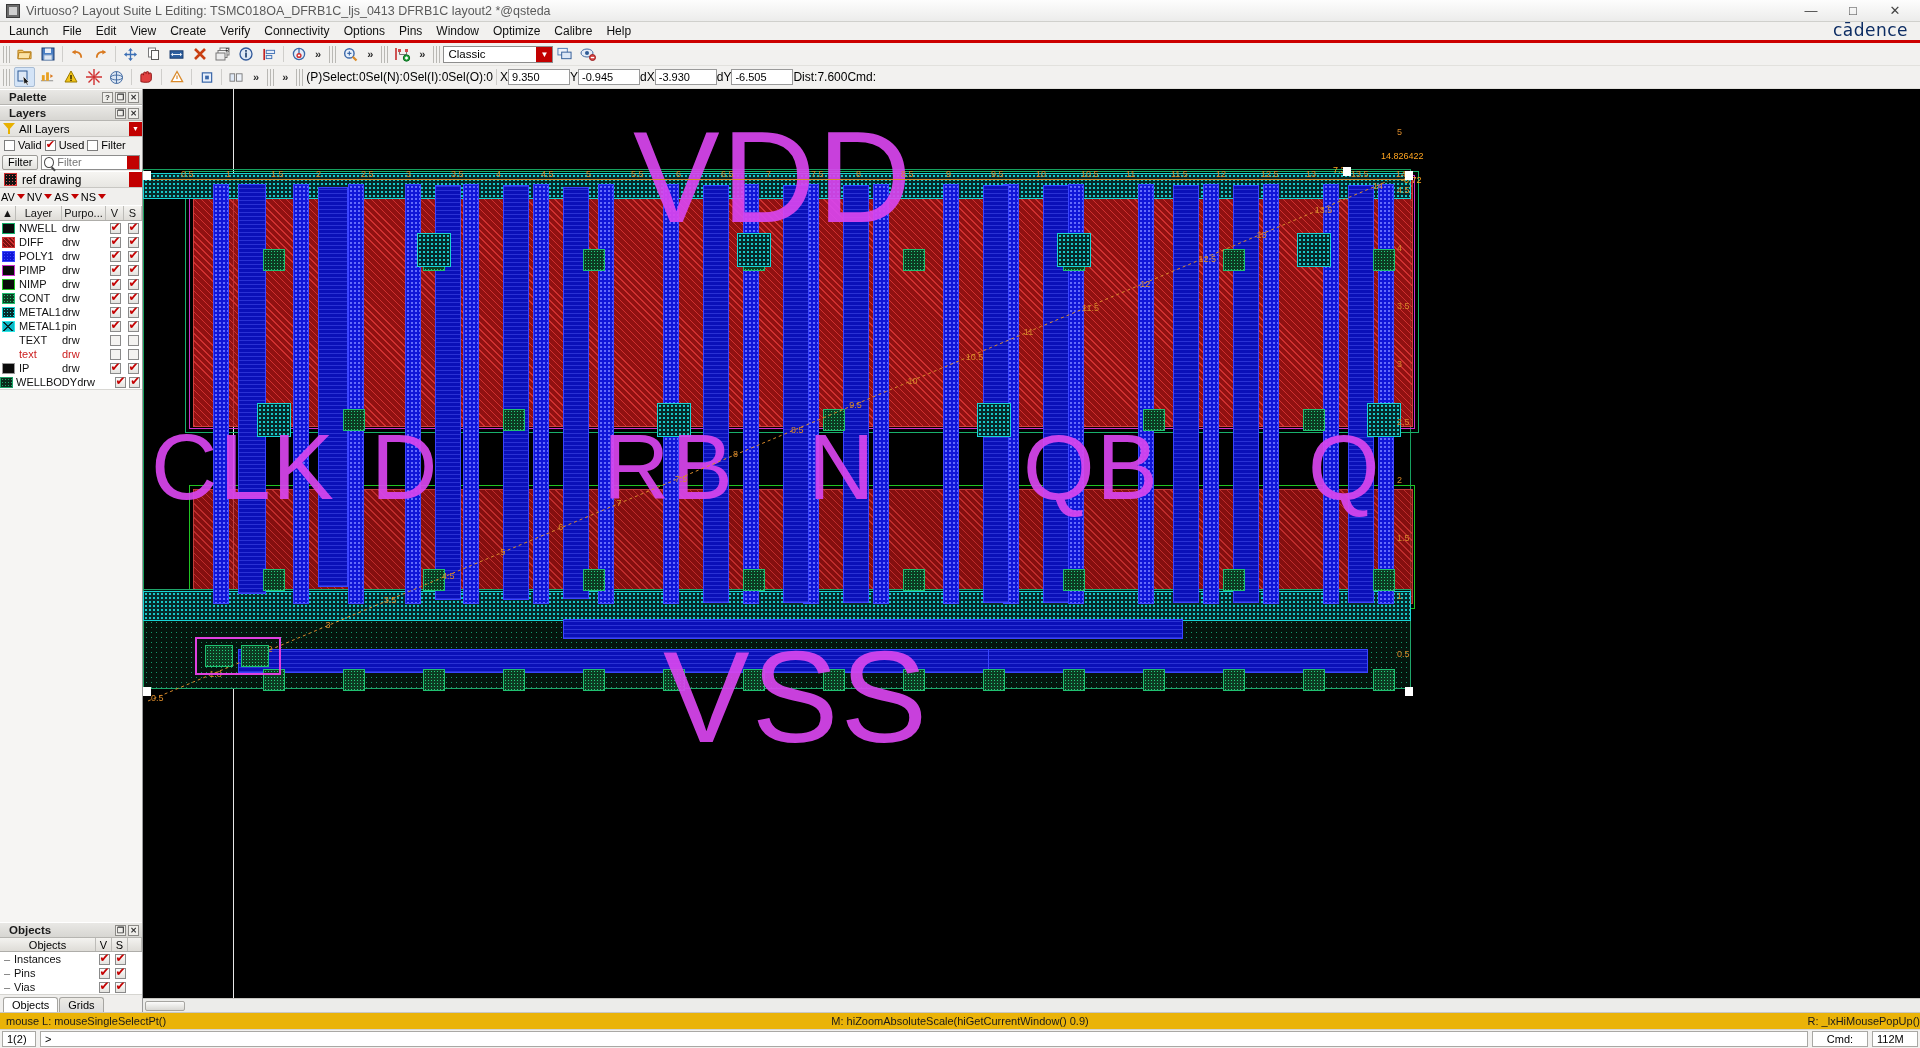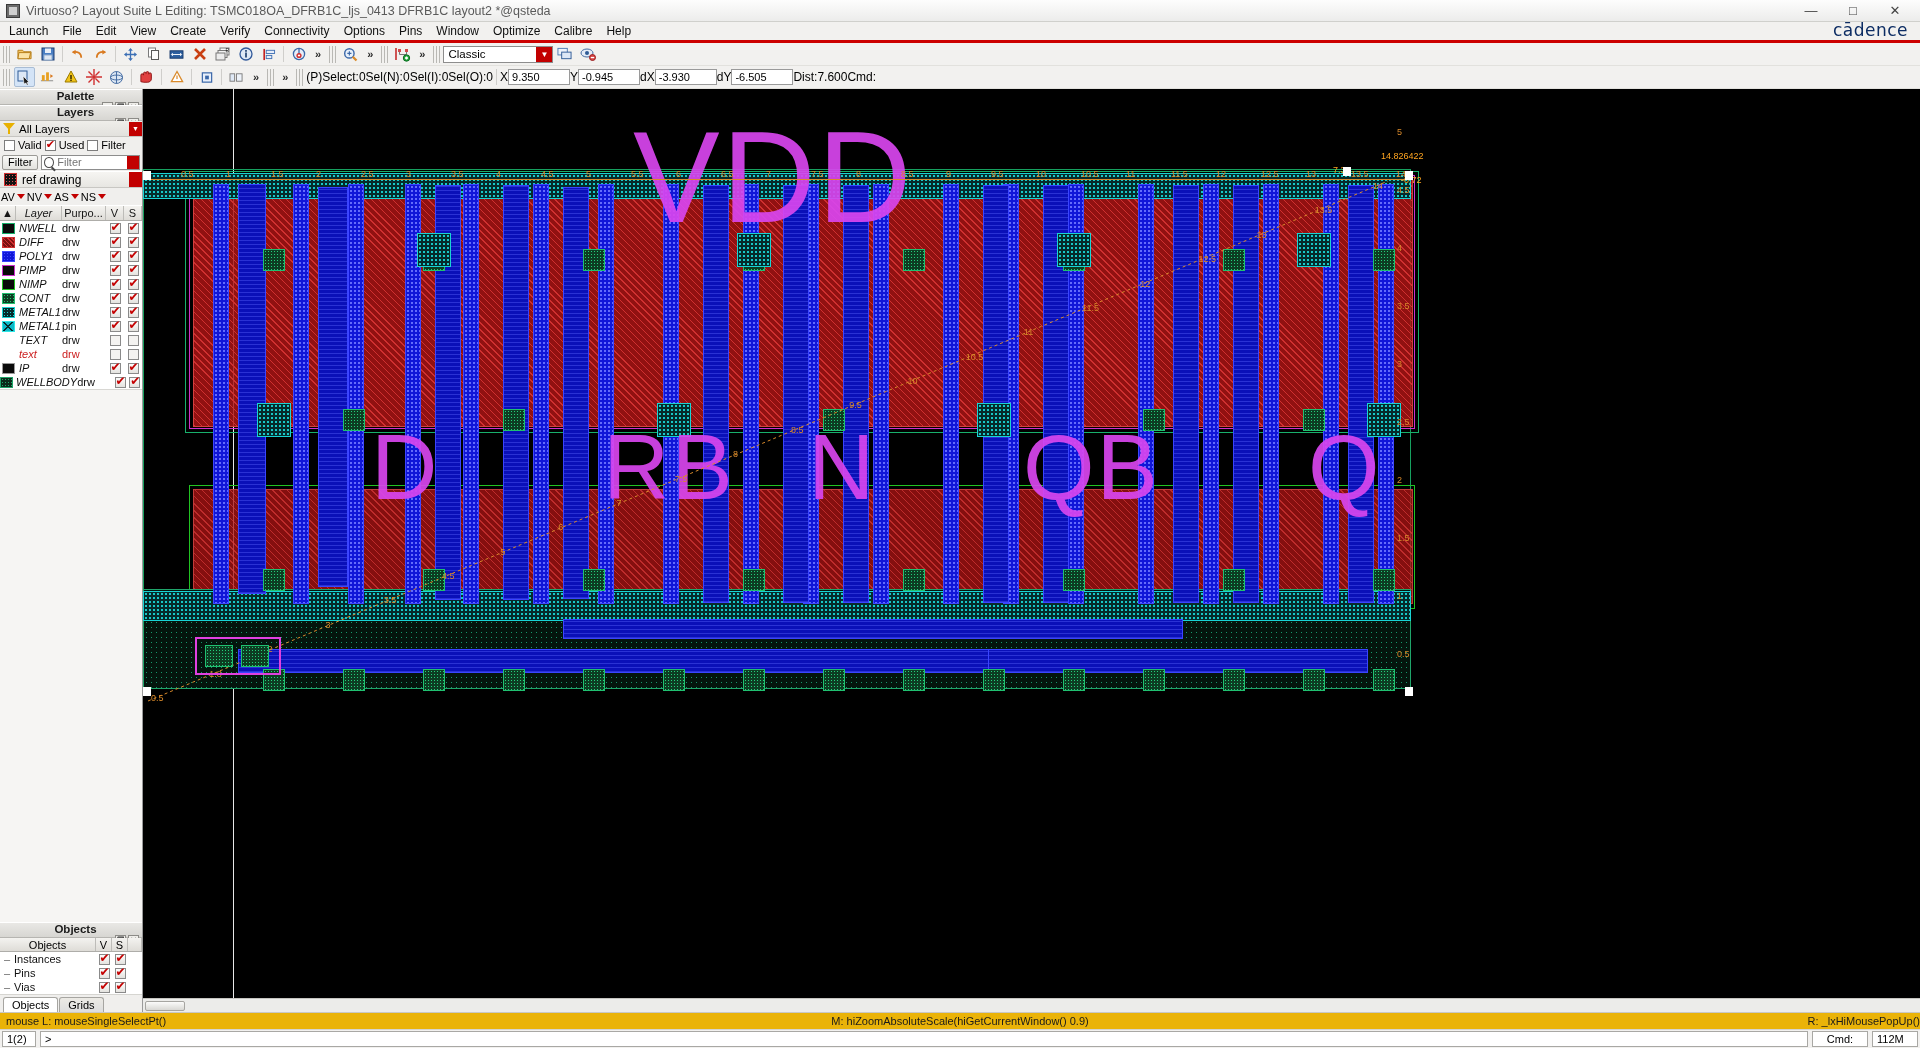--- a/index.html
+++ b/index.html
@@ -50,21 +50,21 @@
 
   
   .body { flex:1 1 auto; display:flex; min-height:0; }
 
   
   .leftcol { width:143px; flex:0 0 143px; display:flex; flex-direction:column;
     background:#f0efed; border-right:1px solid #9a9a9a; }
 
   .dockhdr { height:16px; background:linear-gradient(#e9e8e5,#d7d6d2); border-top:1px solid #fff;
     border-bottom:1px solid #b6b5b1; display:flex; align-items:center; padding-left:9px;
-    font-weight:bold; font-size:11.5px; color:#1b1b1b;flex-direction:column; }
+    font-weight:bold; font-size:11.5px; color:#1b1b1b; }
   .dockhdr .dbtns { margin-left:auto; display:flex; align-items:center; gap:2px; padding-right:3px; }
   .dbtn { width:11px; height:11px; border:1px solid #8c8b87; background:#efeeea; font-size:8px;
     line-height:9px; text-align:center; color:#333; }
 
   .alllayers { height:16px; background:linear-gradient(#efeeea,#e2e1dd); border-bottom:1px solid #c6c5c1;
     display:flex; align-items:center; font-size:11.5px; padding-left:3px; gap:4px; }
   .funnel { width:12px; height:11px; position:relative; }
   .funnel:before { content:""; position:absolute; left:0; top:0; border-left:6px solid transparent;
     border-right:6px solid transparent; border-top:7px solid #e8b100; }
   .funnel:after { content:""; position:absolute; left:5px; top:6px; width:2px; height:5px; background:#e8b100; }
@@ -95,21 +95,21 @@
   .avrow { height:17px; display:flex; align-items:center; font-size:11px; background:#f0efed; }
   .avrow .g { display:flex; align-items:center; gap:2px; padding:0 1px; }
   .avrow .g span { font-size:11px; }
   .tri { width:0;height:0;border-left:4px solid transparent;border-right:4px solid transparent;
     border-top:5px solid #c20000; }
 
   .lhdr { height:16px; display:flex; background:linear-gradient(#f4f3f0,#dedcd7);
     border-top:1px solid #fff; border-bottom:1px solid #aeada9; font-size:11px; }
   .lhdr div { border-right:1px solid #bdbcb8; display:flex; align-items:center; justify-content:center;
     color:#151515; }
-  .c-sort{width:16px;} .c-layer{flex:1;font-style:italic;} .c-purp{width:44px;} .c-v{width:18px;} .c-s{width:18px;}
+  .c-sort{width:16px;} .c-layer{flex:1;} .c-purp{width:44px;} .c-v{width:18px;} .c-s{width:18px;}
 
   .ltable { background:#fff; overflow:hidden; }
   .lrow { height:14px; display:flex; align-items:center; font-size:11px; }
   .lrow .c-sort { width:16px; display:flex; align-items:center; justify-content:center; }
   .lrow .lsw { width:13px; height:11px; border:1px solid #222; }
   .lrow .c-layer { flex:1; padding-left:3px; color:#101010; }
   .lrow .c-purp { width:44px; color:#101010; }
   .lrow .c-v,.lrow .c-s { width:18px; display:flex; align-items:center; justify-content:center; }
   .chk { width:11px; height:11px; border:1px solid #8a8a8a; background:linear-gradient(#fcfcfc,#e4e3df);
     position:relative; }
@@ -817,25 +817,27 @@
           <div class="shp cont" style="left: 1230px; top: 580px; width: 22px; height: 22px;"></div>
           <div class="shp met1" style="left: 274px; top: 144px; width: 34px; height: 34px;"></div>
           <div class="shp met1" style="left: 594px; top: 144px; width: 34px; height: 34px;"></div>
           <div class="shp met1" style="left: 914px; top: 144px; width: 34px; height: 34px;"></div>
           <div class="shp met1" style="left: 1154px; top: 144px; width: 34px; height: 34px;"></div>
           <div class="shp met1" style="left: 114px; top: 314px; width: 34px; height: 34px;"></div>
           <div class="shp met1" style="left: 514px; top: 314px; width: 34px; height: 34px;"></div>
           <div class="shp met1" style="left: 834px; top: 314px; width: 34px; height: 34px;"></div>
           <div class="shp met1" style="left: 1224px; top: 314px; width: 34px; height: 34px;"></div>
           <div class="bigtext" style="left: 490px; top: 20px; font-size: 130px; line-height: 136.5px;">VDD</div>
+          <div class="bigtext" style="left: 8px; top: 330px; font-size: 92px; line-height: 96.6px;">CLK</div>
           <div class="bigtext" style="left: 228px; top: 330px; font-size: 92px; line-height: 96.6px;">D</div>
           <div class="bigtext" style="left: 460px; top: 330px; font-size: 92px; line-height: 96.6px;">RB</div>
           <div class="bigtext" style="left: 665px; top: 330px; font-size: 92px; line-height: 96.6px;">N</div>
           <div class="bigtext" style="left: 880px; top: 330px; font-size: 92px; line-height: 96.6px;">QB</div>
           <div class="bigtext" style="left: 1165px; top: 330px; font-size: 92px; line-height: 96.6px;">Q</div>
+          <div class="bigtext" style="left: 520px; top: 540px; font-size: 130px; line-height: 136.5px;">VSS</div>
           <div class="ruler-line" style="left: 0px; top: 90px; width: 1268px; height: 1px;"></div>
           <div class="ruler-num" style="left: 38px; top: 80px;">0.5</div>
           <div class="ruler-num" style="left: 83px; top: 80px;">1</div>
           <div class="ruler-num" style="left: 128px; top: 80px;">1.5</div>
           <div class="ruler-num" style="left: 173px; top: 80px;">2</div>
           <div class="ruler-num" style="left: 218px; top: 80px;">2.5</div>
           <div class="ruler-num" style="left: 263px; top: 80px;">3</div>
           <div class="ruler-num" style="left: 308px; top: 80px;">3.5</div>
           <div class="ruler-num" style="left: 353px; top: 80px;">4</div>
           <div class="ruler-num" style="left: 398px; top: 80px;">4.5</div>

